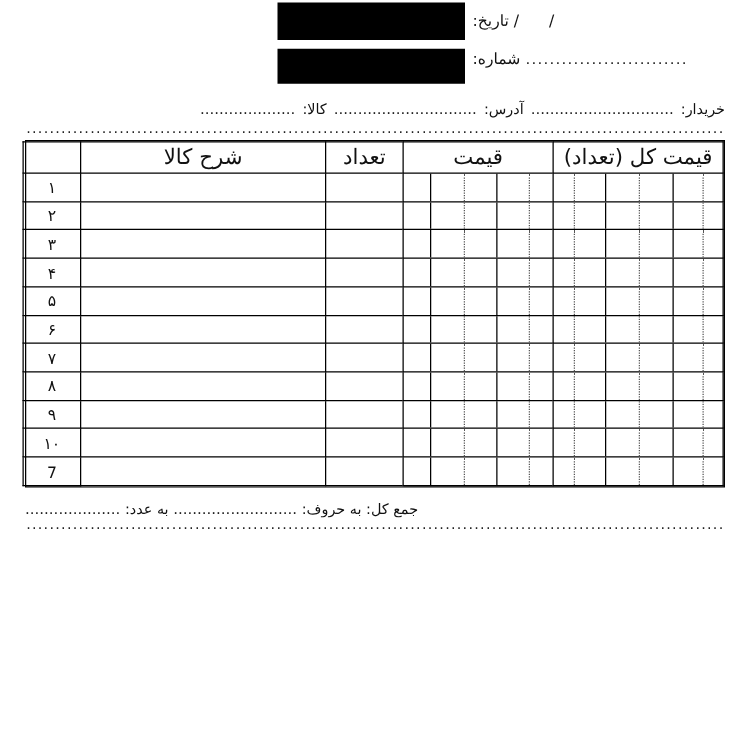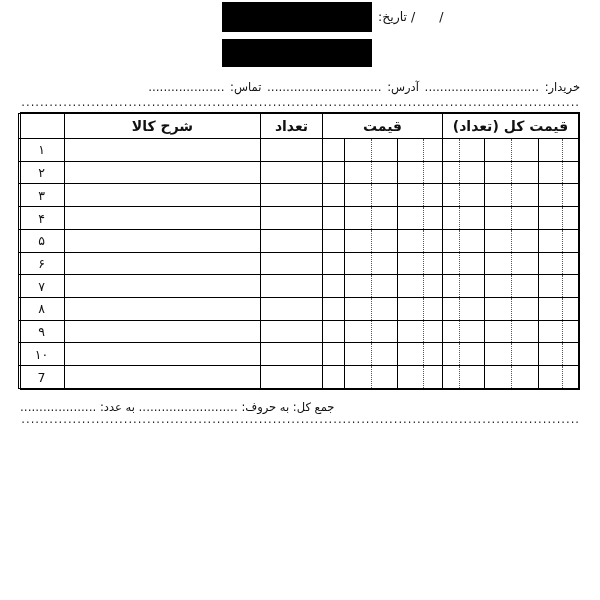--- a/index.html
+++ b/index.html
@@ -125,22 +125,22 @@
   }
   table.invoice th,
   table.invoice td {
     border: 1px solid #000;
     padding: 0;
     text-align: center;
     vertical-align: middle;
   }
   table.invoice thead th {
     height: 24px;
-    font-weight: bold;
-    font-size: 14px;
+    font-weight: normal;
+    font-size: 17px;
     border-bottom: 1.5px solid #000;
   }
 
   col.c-row   { width: 46px; }
   col.c-desc  { width: 196px; }
   col.c-qty   { width: 62px; }
   col.c-price { width: 120px; }
   col.c-total { width: 136px; }
 
   td.row-no {
@@ -209,32 +209,36 @@
 <body>
 
 <div class="page">
 
   <div class="header">
     <div class="header-fields">
       <div class="field-line">
         <span class="field-label">تاریخ:</span>
         <span class="date-slots">/        /</span>
       </div>
+      <div class="field-line">
+        <span class="field-label">شماره:</span>
+        <span class="dots">...........................</span>
+      </div>
     </div>
 
     <div class="redaction redaction-1"></div>
     <div class="redaction redaction-2"></div>
   </div>
 
   <div class="buyer-line">
     <span class="seg">خریدار:</span>
     <span class="seg dots">..............................</span>
     <span class="seg">آدرس:</span>
     <span class="seg dots">..............................</span>
-    <span class="seg">تماس:</span>
+    <span class="seg">کالا:</span>
     <span class="seg dots">....................</span>
   </div>
   <div class="buyer-line2 dots">....................................................................................................................................</div>
 
   <div class="table-wrap">
     <table class="invoice">
       <colgroup>
         <col class="c-total">
         <col class="c-price">
         <col class="c-qty">

